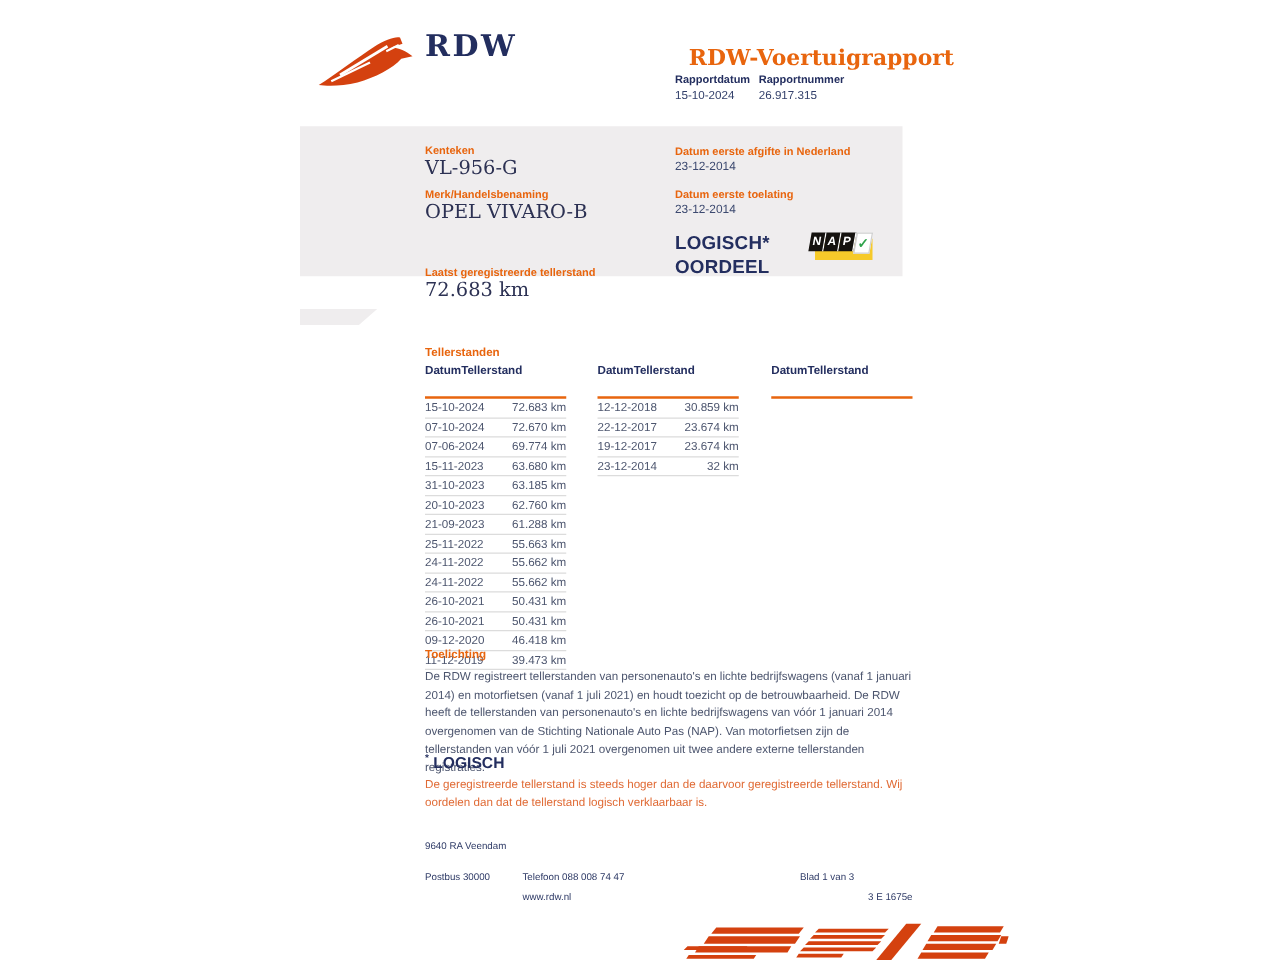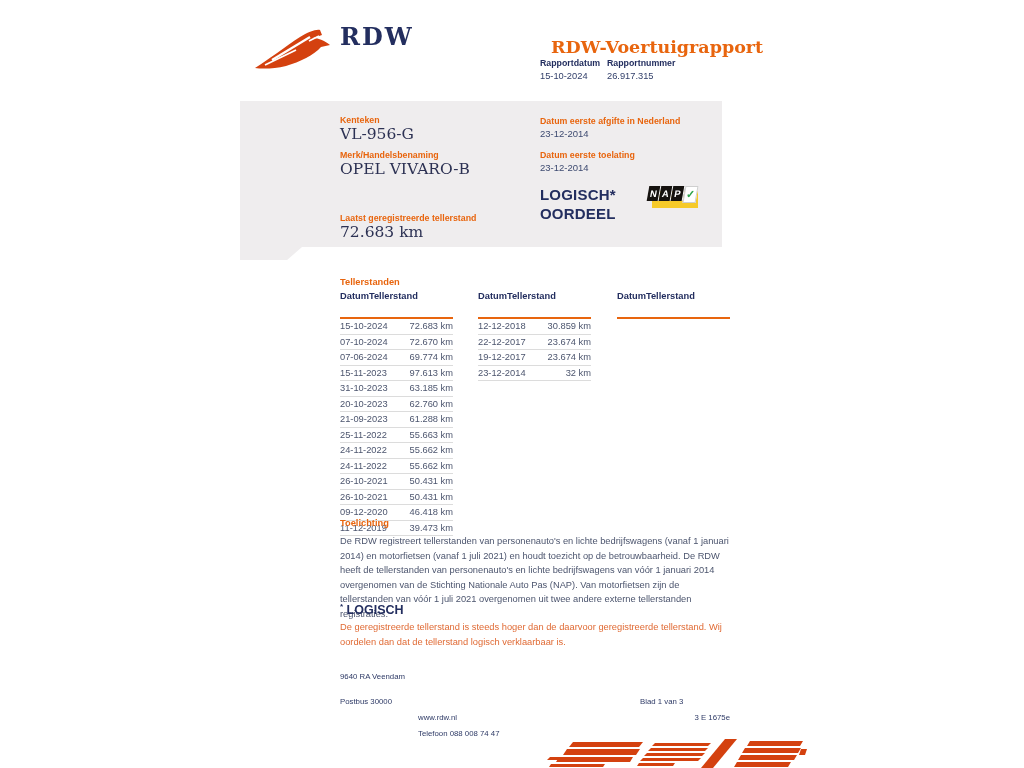--- a/index.html
+++ b/index.html
@@ -12,21 +12,21 @@
   #wordmark{position:absolute;left:340px;top:22px;font-family:"DejaVu Serif", serif;
             font-size:24px;font-weight:600;letter-spacing:2px;color:var(--navy);}
   #report-title{position:absolute;left:540px;top:26px;font-family:"DejaVu Serif", serif;
                 font-size:17.5px;font-weight:bold;color:var(--accent-orange);}
   .meta-label{font-size:8.8px;font-weight:bold;color:var(--navy);}
   .meta-value{font-size:9.3px;color:#33406b;margin-top:3px;}
   #meta-date{position:absolute;left:540px;top:58px;}
   #meta-number{position:absolute;left:607px;top:58px;}
 
   
-  #vbox{position:absolute;left:240px;top:101px;width:482px;height:146px;background:var(--box-bg);}
+  #vbox{position:absolute;left:240px;top:101px;width:482px;height:120px;background:var(--box-bg);}
   #vbox-tail{position:absolute;left:240px;top:247px;width:62px;height:13px;background:var(--box-bg);
              clip-path:polygon(0 0,100% 0,76% 100%,0 100%);}
   .fld-label{font-size:8.8px;font-weight:bold;color:var(--accent-orange);}
   .fld-serif{font-family:"DejaVu Serif", serif;font-size:15.5px;color:#2c3153;}
   .fld-date{font-size:9.5px;color:#3d4a70;}
   #oordeel{font-size:15px;font-weight:bold;color:var(--navy);line-height:18.5px;letter-spacing:.2px;}
 
   
   #nap{position:absolute;left:408px;top:85px;width:52px;height:24px;}
   #nap .yellow{position:absolute;left:4px;top:5px;width:46px;height:17px;background:var(--nap-yellow);}
@@ -49,21 +49,21 @@
   #toel-heading{position:absolute;left:340px;top:518px;font-size:9.3px;font-weight:bold;color:var(--accent-orange);}
   #toel-body{position:absolute;left:340px;top:534px;width:394px;font-size:9.3px;line-height:14.6px;color:var(--text-muted);}
   #logisch-heading{position:absolute;left:340px;top:602px;font-size:12.5px;font-weight:bold;color:var(--navy);}
   #logisch-heading sup{font-size:8px;}
   #logisch-body{position:absolute;left:340px;top:620px;width:396px;font-size:9.3px;line-height:14.8px;color:var(--orange-text);}
 
   
   .foot{font-size:7.8px;color:#2e3a66;}
   #foot-addr1{position:absolute;left:340px;top:697px;}
   #foot-addr2{position:absolute;left:340px;top:672px;}
-  #foot-phone{position:absolute;left:418px;top:697px;margin-top:32px;}
+  #foot-phone{position:absolute;left:418px;top:697px;}
   #foot-web{position:absolute;left:418px;top:713px;}
   #foot-page{position:absolute;left:640px;top:697px;width:90px;}
   #foot-code{position:absolute;left:640px;top:713px;width:90px;text-align:right;}
 
   #footer-graphic{position:absolute;left:545px;top:737px;width:262px;height:31px;}
 </style>
 </head>
 <body>
 
 <div id="page">
@@ -138,21 +138,21 @@
           <div class="t-row">
             <span>07-10-2024</span>
             <span>72.670 km</span>
           </div>
           <div class="t-row">
             <span>07-06-2024</span>
             <span>69.774 km</span>
           </div>
           <div class="t-row">
             <span>15-11-2023</span>
-            <span>97.613 km</span>
+            <span>63.680 km</span>
           </div>
           <div class="t-row">
             <span>31-10-2023</span>
             <span>63.185 km</span>
           </div>
           <div class="t-row">
             <span>20-10-2023</span>
             <span>62.760 km</span>
           </div>
           <div class="t-row">

